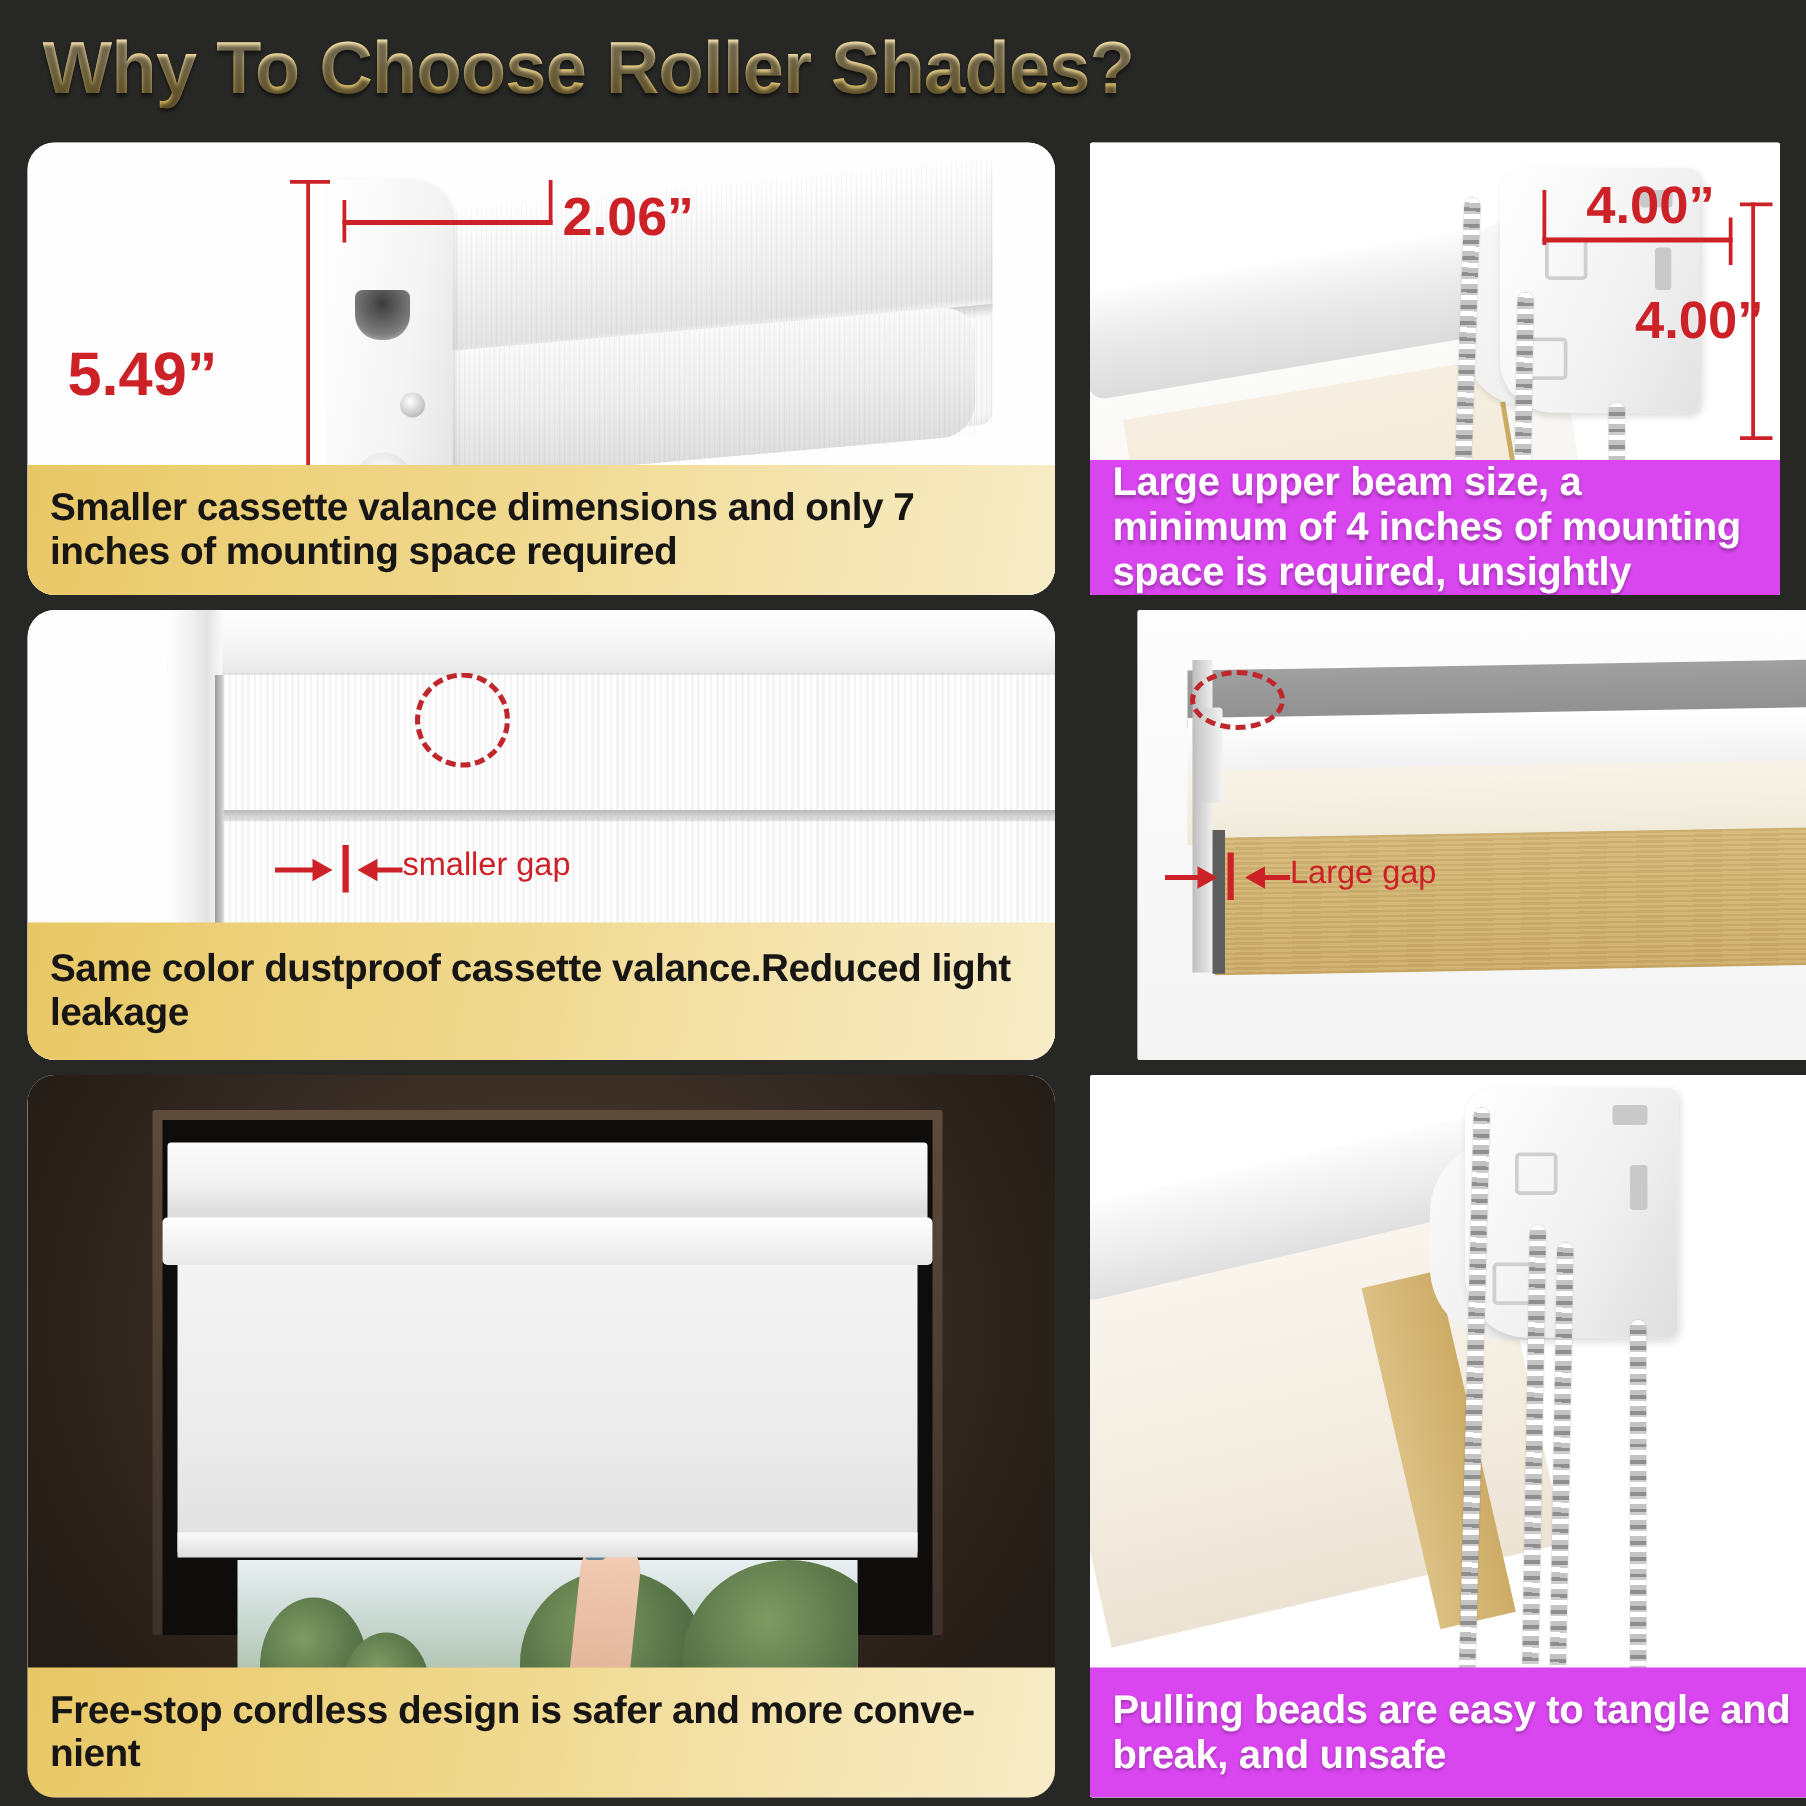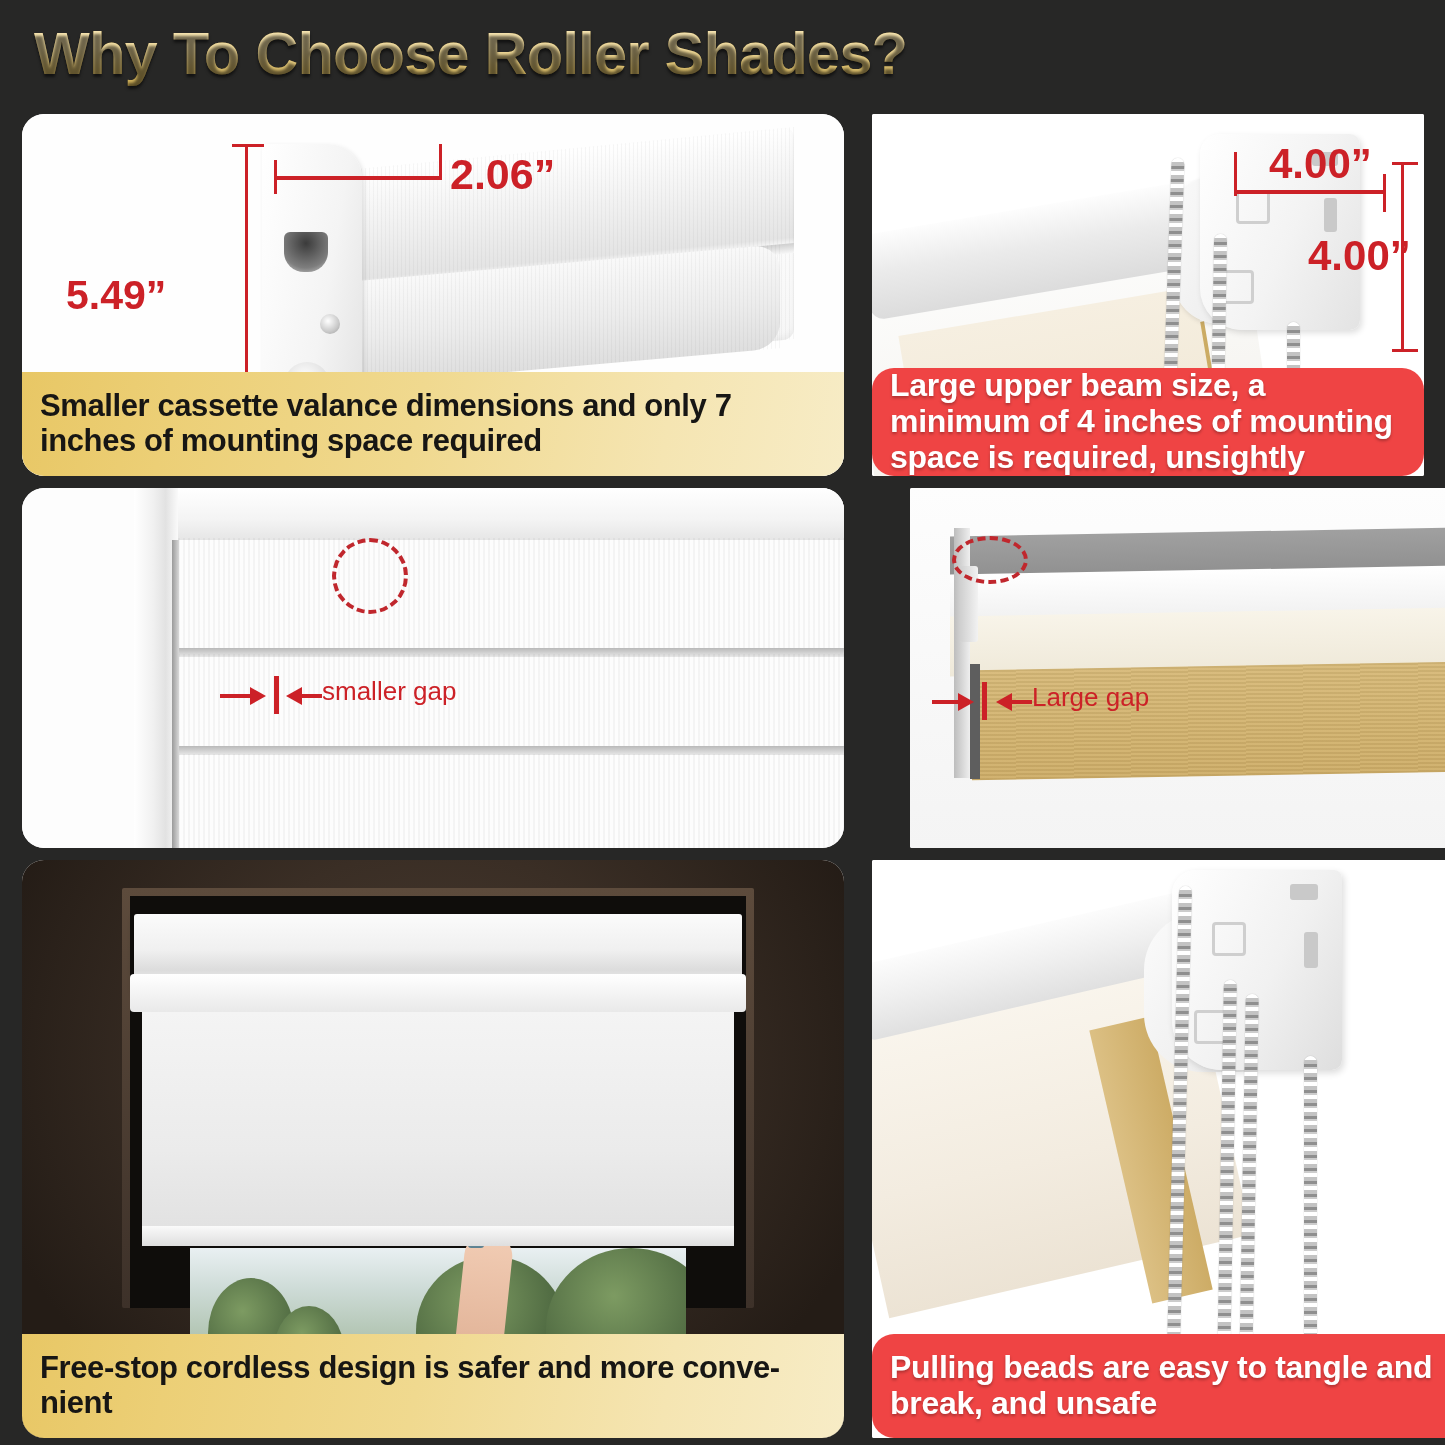--- a/index.html
+++ b/index.html
@@ -43,23 +43,22 @@
   .cap{
     position:absolute; left:0; bottom:0; width:100%;
     display:flex; align-items:center;
     padding:0 16px 0 18px;
   }
   .cap.gold{
     background:linear-gradient(100deg,#e8c765 0%,#eccf76 18%,#f0d98f 48%,#f5e5b2 78%,#f7ecc6 100%);
     color:#171614;
   }
   .cap.gray{
-    background:#ef4444;
+    background:#d946ef;
     color:#ffffff;
-    border-radius:22px;
   }
   .cap-text{ font-weight:bold; line-height:1.12; }
   .cap.gold .cap-text{ font-size:31px; letter-spacing:-0.4px; }
   .cap.gray .cap-text{ font-size:32px; letter-spacing:-0.3px;
      text-shadow:0 2px 3px rgba(0,0,0,.28); }
 
   
   .dim-label{ position:absolute; color:#cc2127; font-weight:bold; white-space:nowrap; }
   .dim-line{ position:absolute; background:#cc2127; }
   .dashed-ring{ position:absolute; border:4px dashed #c0272d; border-radius:50%; }
@@ -347,21 +346,21 @@
       </div>
 
       <div class="dim-line" style="left:252px; top:62px; width:168px; height:4px;"></div>
       <div class="dim-line" style="left:252px; top:46px; width:3px; height:34px;"></div>
       <div class="dim-line" style="left:417px; top:30px; width:3px; height:36px;"></div>
       <div class="dim-label" style="left:428px; top:36px; font-size:43px;">2.06”</div>
 
       <div class="dim-line" style="left:223px; top:30px; width:3px; height:312px;"></div>
       <div class="dim-line" style="left:210px; top:30px; width:32px; height:3px;"></div>
       <div class="dim-line" style="left:210px; top:339px; width:32px; height:3px;"></div>
-      <div class="dim-label" style="left:44px; top:158px; font-size:41px;">5.49”</div>
+      <div class="dim-label" style="left:32px; top:158px; font-size:49px;">5.49”</div>
     </div>
     <div class="cap gold" style="height:104px;">
       <div class="cap-text">Smaller cassette valance dimensions and only 7 inches of mounting space required</div>
     </div>
   </div>
 
   <div class="panel right" style="left:872px; top:6px; width:552px; height:362px;">
     <div class="photo" style="background:#ffffff;">
       <div class="p2-fabric-w"></div>
       <div class="p2-tan"></div>
@@ -405,20 +404,23 @@
       <div class="p3-shade-c tex-h"></div>
       <div class="p3-edge"></div>
       <div class="dashed-ring" style="left:310px; top:50px; width:76px; height:76px;"></div>
 
       <div class="arrow-stem" style="left:198px; top:206px; width:32px;"></div>
       <div class="arrow-r" style="left:228px; top:199px;"></div>
       <div class="dim-line" style="left:252px; top:188px; width:5px; height:38px;"></div>
       <div class="arrow-l" style="left:264px; top:199px;"></div>
       <div class="arrow-stem" style="left:278px; top:206px; width:22px;"></div>
       <div class="gap-text" style="left:300px; top:188px;">smaller gap</div>
+    </div>
+    <div class="cap gold" style="height:110px;">
+      <div class="cap-text">Same color dustproof cassette valance.Reduced light leakage</div>
     </div>
   </div>
 
   <div class="panel right" style="left:872px; top:380px; width:552px; height:360px;margin-left:38px;">
     <div class="photo">
       <div class="p4-bg"></div>
       <div class="p4-gray"></div>
       <div class="p4-white"></div>
       <div class="p4-cream"></div>
       <div class="p4-tan"></div>

